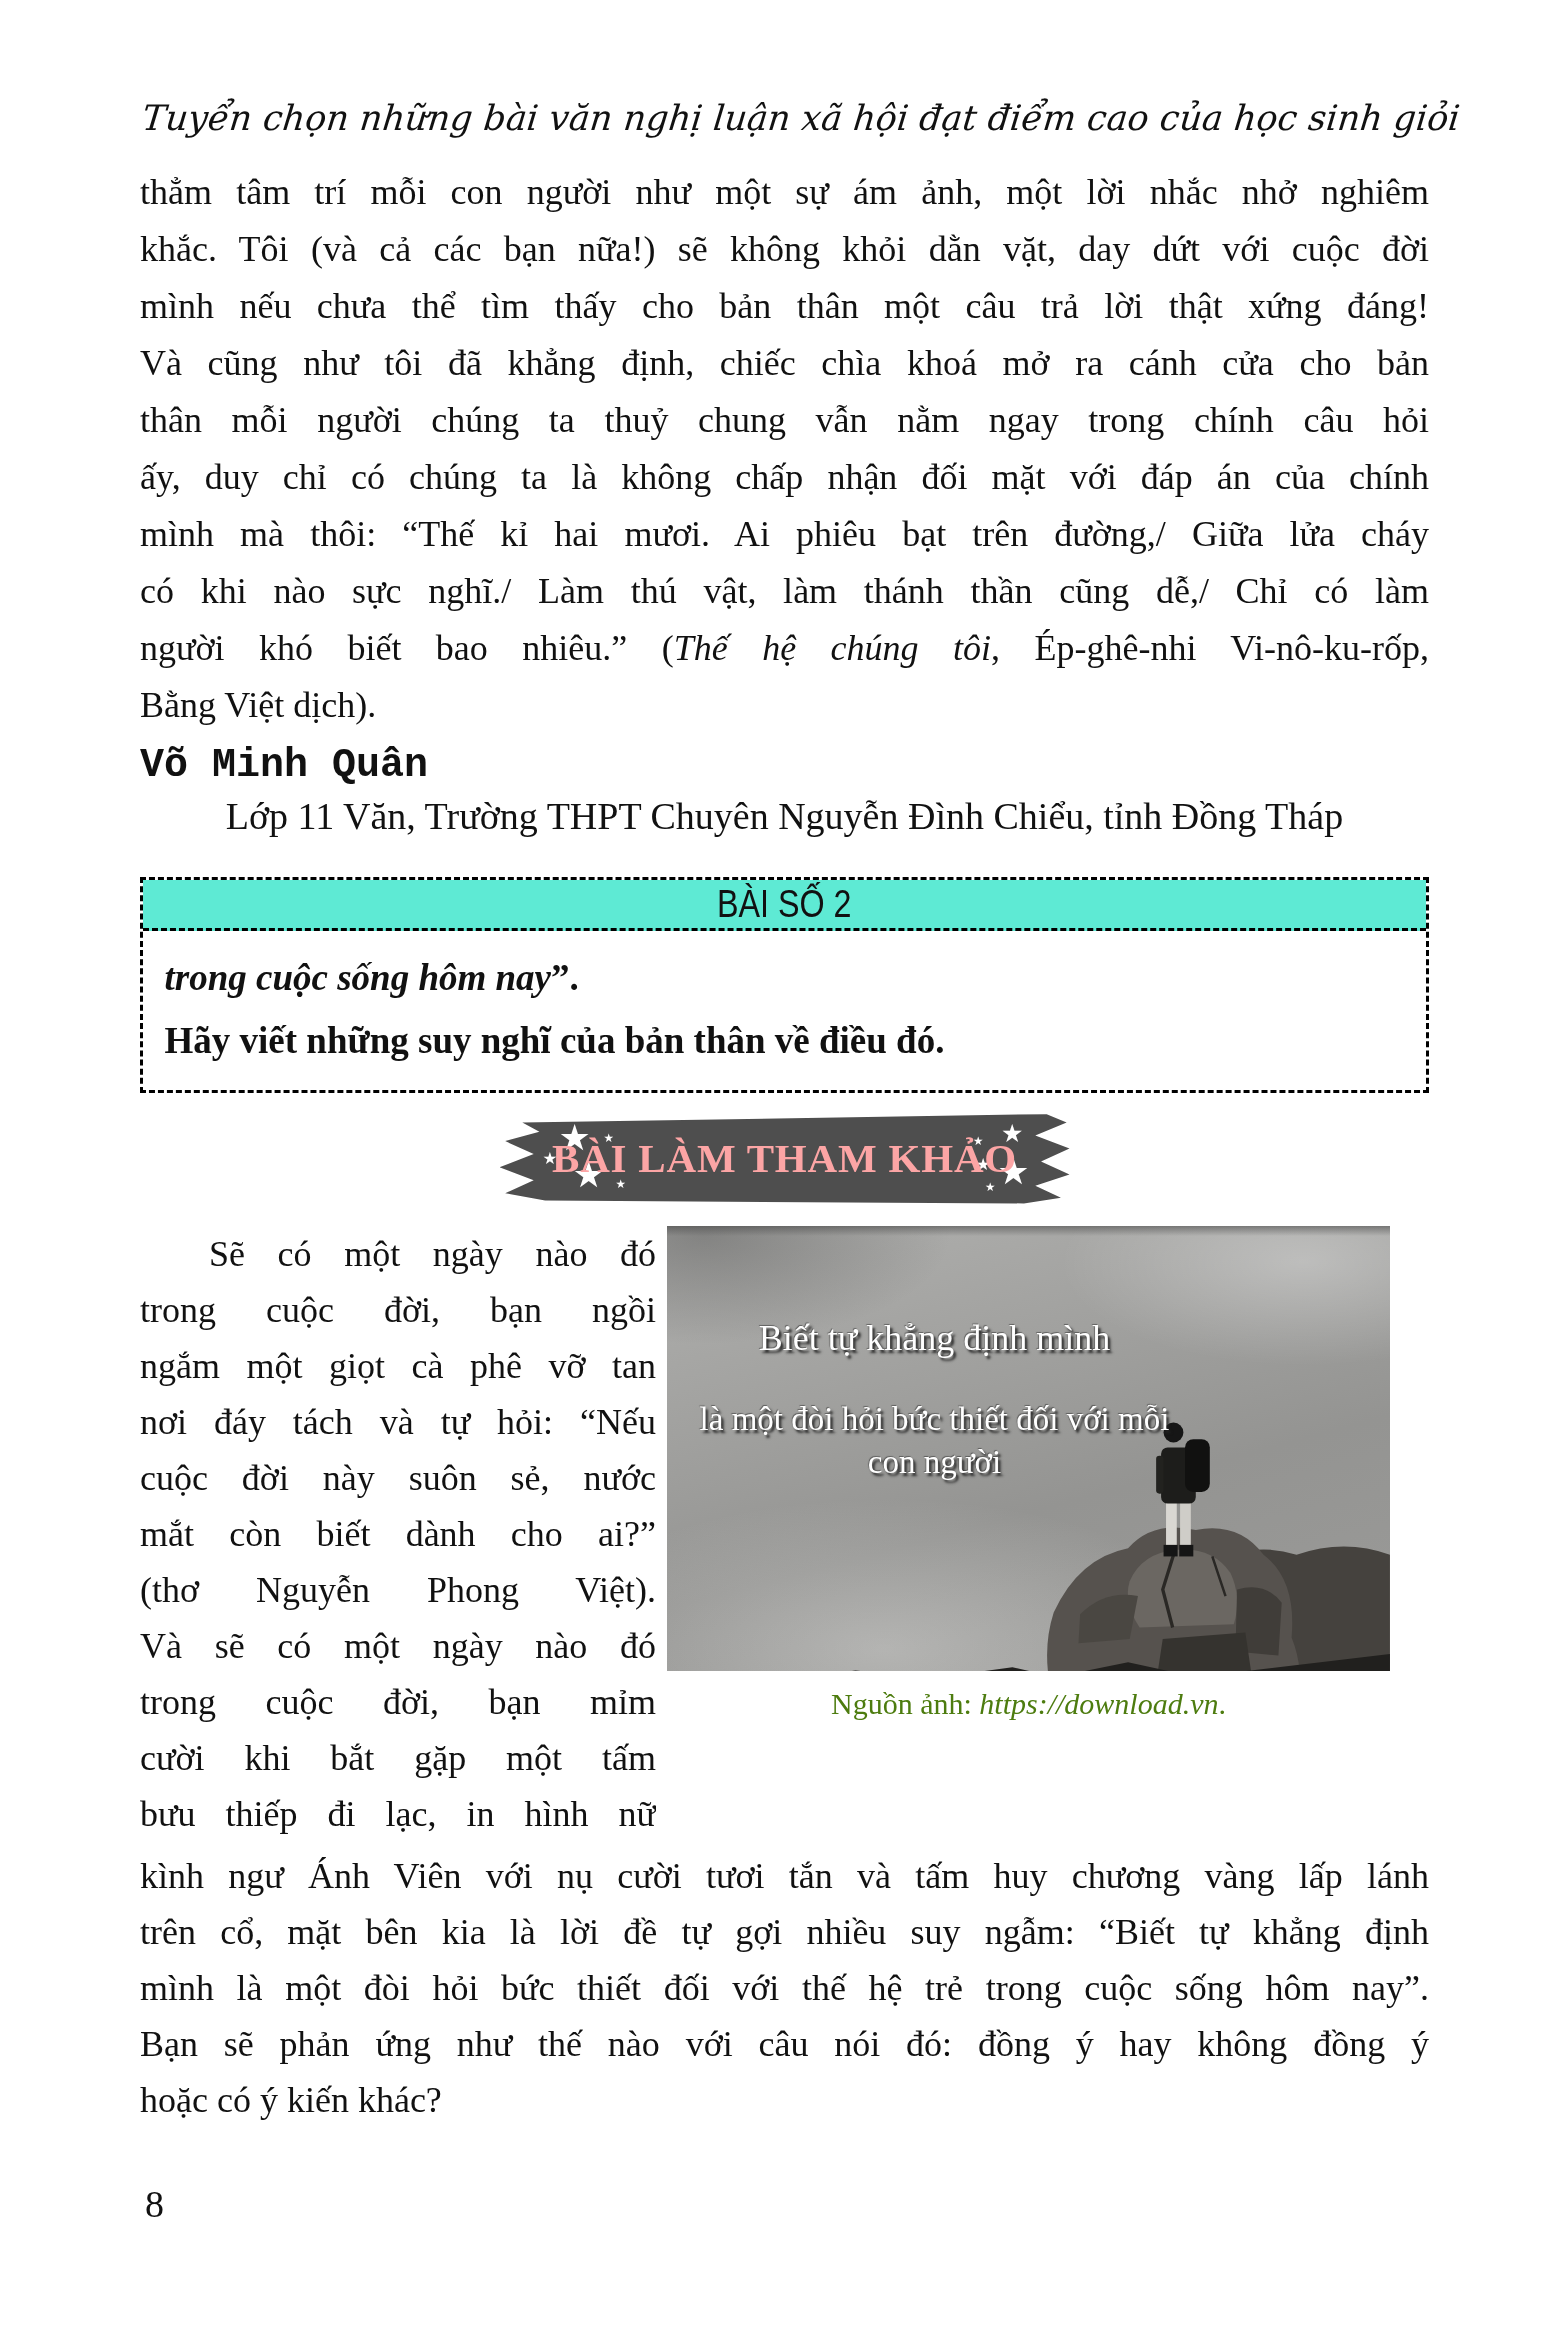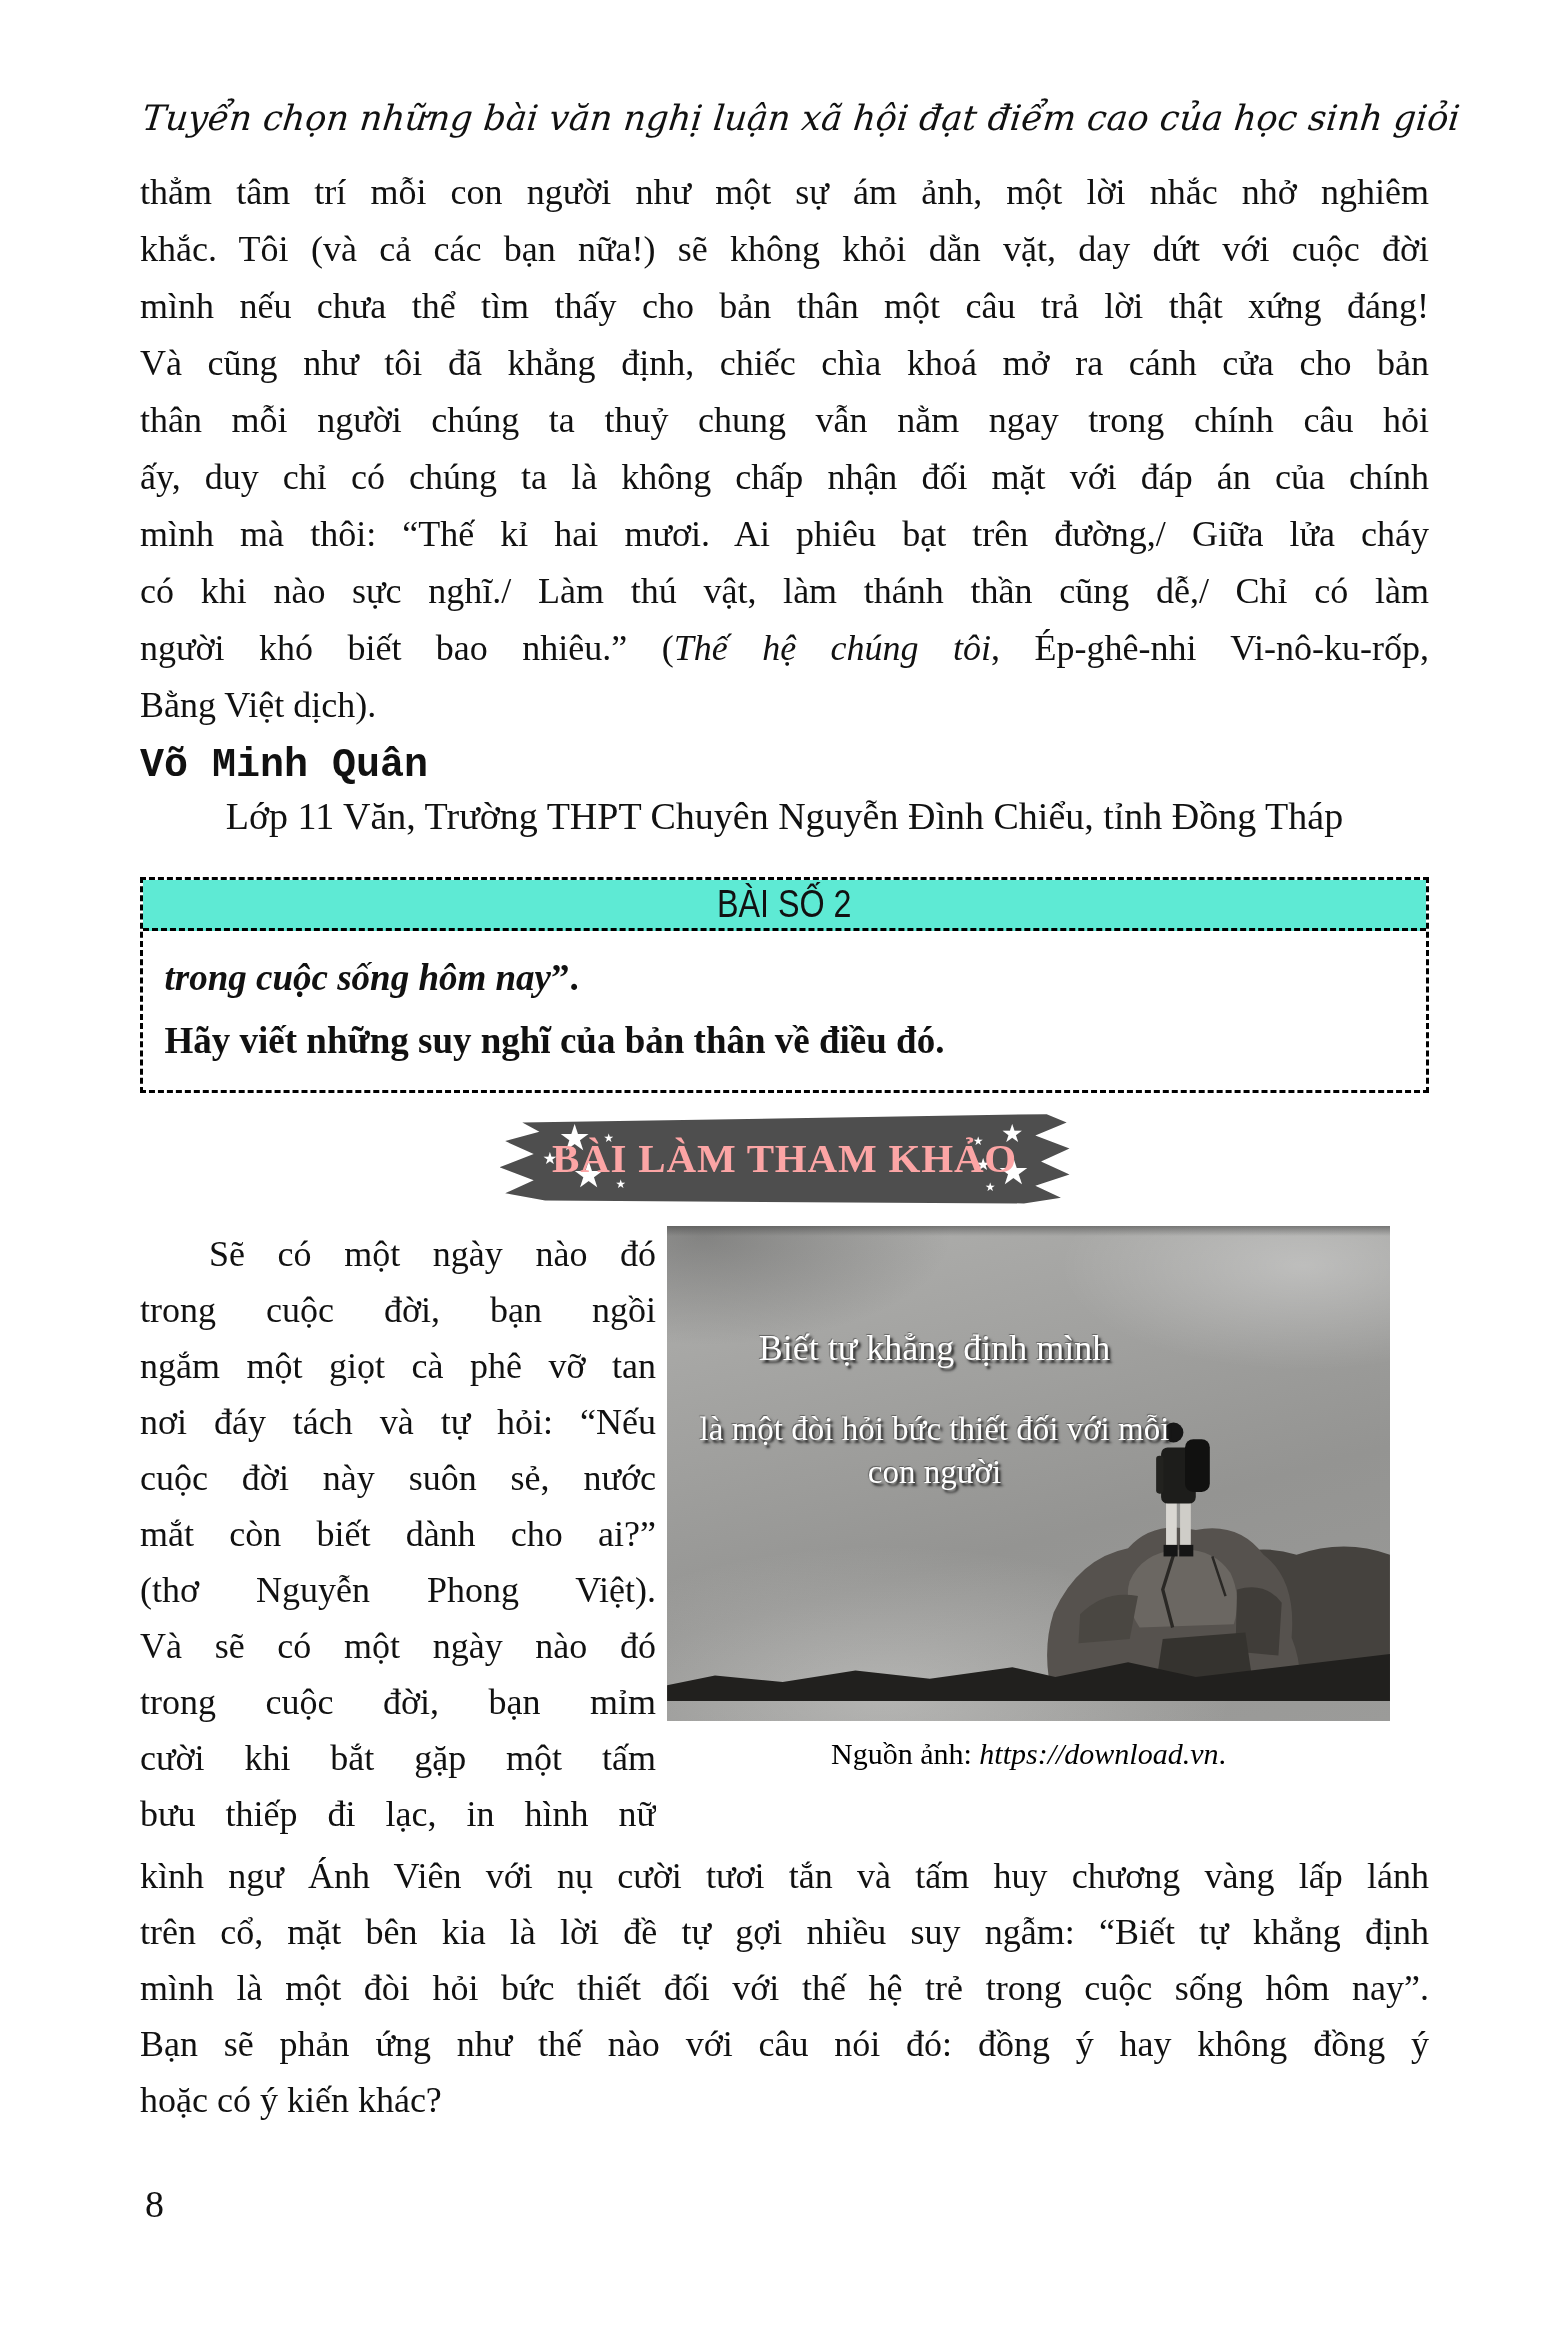--- a/index.html
+++ b/index.html
@@ -84,42 +84,42 @@
   .star{position:absolute;color:#fff;z-index:1;line-height:1;}
   .star.s1{font-size:36px;}
   .star.s2{font-size:25px;}
   .star.s3{font-size:16.5px;}
   .star.s4{font-size:11.6px;}
   
   .content-row{position:relative;margin-top:21.5px;min-height:620px;}
   .left-col{width:516px;}
   .figure{position:absolute;left:527px;top:0;width:723px;}
   .photo{
-    position:relative;width:723px;height:495px;overflow:hidden;
+    position:relative;width:723px;height:445px;overflow:hidden;
     background:
       radial-gradient(ellipse 347px 149px at 88% 8%, rgba(255,255,255,.30), rgba(255,255,255,0) 70%),
       radial-gradient(ellipse 413px 182px at 5% 2%, rgba(50,50,50,.35), rgba(50,50,50,0) 60%),
       radial-gradient(ellipse 496px 215px at 30% 95%, rgba(235,235,233,.35), rgba(235,235,233,0) 70%),
       linear-gradient(165deg,#b0b0ae 0%,#a0a09e 35%,#949492 60%,#9b9b99 100%);
   }
   .photo::before{
     content:"";position:absolute;left:0;top:0;width:100%;height:10px;
     background:linear-gradient(180deg,rgba(70,70,70,.55),rgba(70,70,70,0));
   }
   .photo svg{position:absolute;left:0;top:0;}
   .overlay-text{
     position:absolute;left:1%;top:20%;width:72%;
     text-align:center;color:#fff;
     font-family:"Liberation Serif","DejaVu Serif",serif;
     text-shadow:2.5px 2.5px 2.5px rgba(35,35,35,.95), -0.8px -0.8px 0.8px rgba(35,35,35,.5);
   }
   .overlay-line1{font-size:36px;line-height:1.3;margin-bottom:36px;}
   .overlay-line2{font-size:33px;line-height:1.3;margin-top:16px;}
   .caption{
-    margin-top:11.6px;text-align:center;font-size:30px;line-height:43px;color:#000000;
+    margin-top:11.6px;text-align:center;font-size:30px;line-height:43px;color:#4d7c0f;
   }
   
   .tail{margin-top:1.7px;}
   
   .page-number{
     position:absolute;left:145px;top:2182px;
     font-size:38px;
   }
 </style>
 </head>

